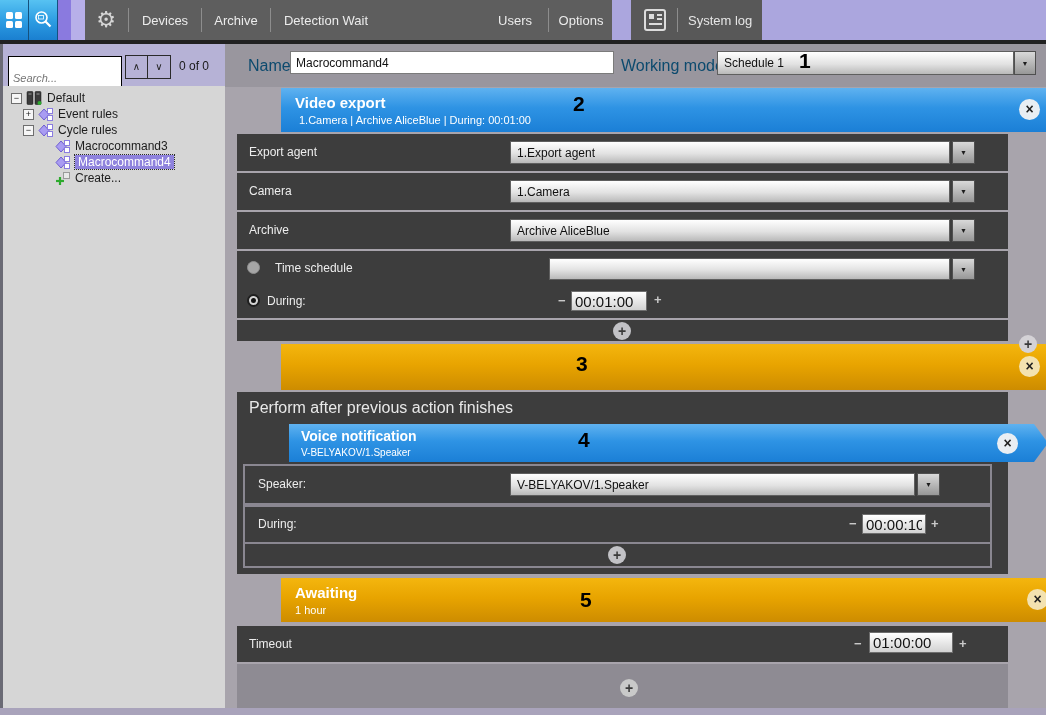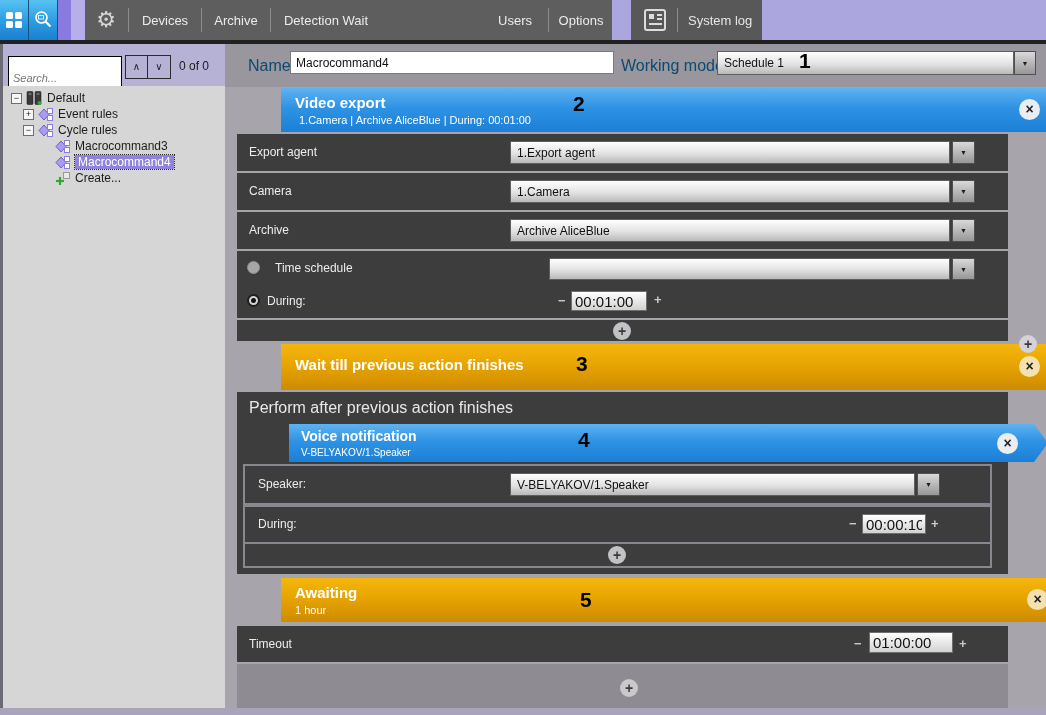--- a/index.html
+++ b/index.html
@@ -281,21 +281,20 @@
     <span>▼</span>
   </button>
   <input class="timeinput" style="left: 571px; top: 291px; width: 76px; height: 20px;" value="00:01:00">
   <span class="step" style="left:654px;top:292px;">+</span>
 
   <div class="row" style="left:237px;top:320px;width:771px;height:21px;">
     <button class="addbtn" style="left:376px;top:2px;">+</button>
   </div>
 
   <div class="hdr hdr-orange" style="left:237px;top:344px;width:785px;height:46px;">
-    <div class="hdr-title" style="left:14px;top:12px;">Wait till previous action finishes</div>
     <button class="xbtn" style="right:26px;top:12px;background:#f3e2b0;">×</button>
   </div>
   <div class="annot" style="left:576px;top:352px;">3</div>
 
   <div class="row" style="left:237px;top:392px;width:771px;height:182px;">
     <span class="note" style="left:12px;top:7px;">Perform after previous action finishes</span>
   </div>
 
   <div class="hdr hdr-blue" style="left:245px;top:424px;width:759px;height:38px;">
     <div class="hdr-title" style="left:12px;top:4px;font-size:14px;">Voice notification</div>

